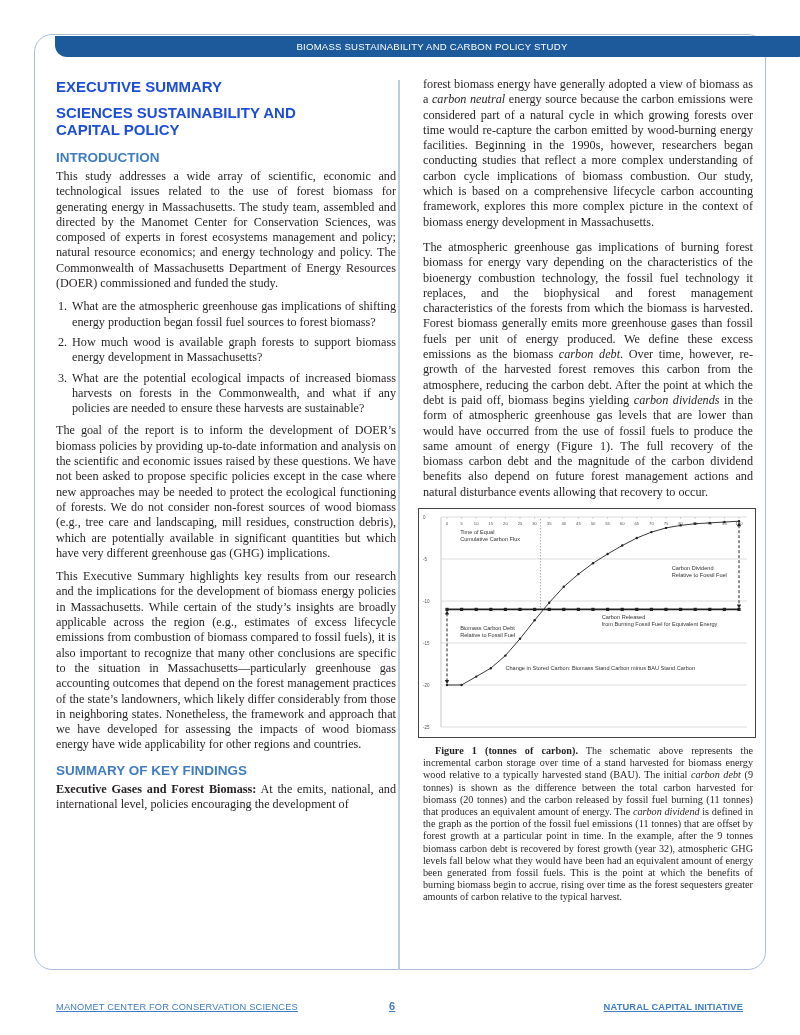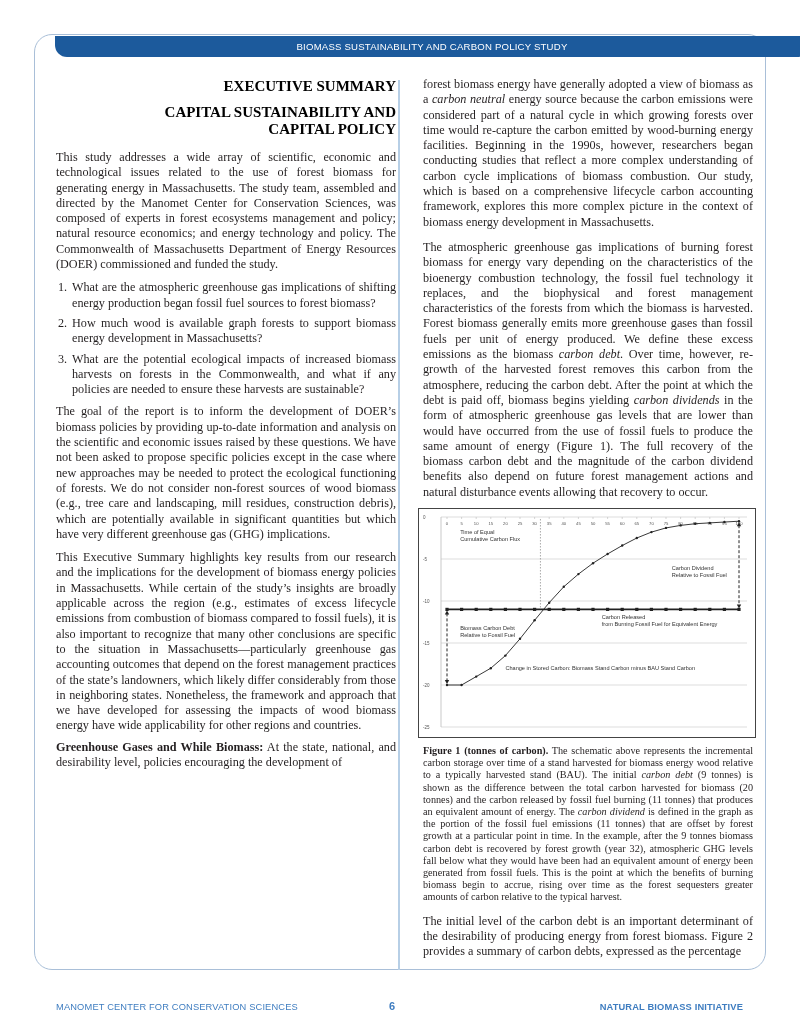--- a/index.html
+++ b/index.html
@@ -18,22 +18,22 @@
   }
 
   .col-left { position: absolute; left: 56px; top: 76px; width: 340px; }
   .col-right { position: absolute; left: 423px; top: 77px; width: 330px; }
   .divider {
     position: absolute; left: 398px; top: 80px; width: 2px; height: 890px;
     background: #b7cfe6;
   }
 
   .h-exec, .h-title {
-    font-family: Liberation Serif, serif; font-weight: bold;
-    color: #000000; text-align: right;
+    font-family: Liberation Sans, sans-serif; font-weight: bold;
+    color: #1d4ed8; text-align: left;
   }
   .h-exec { font-size: 15px; margin-bottom: 9px; margin-top: 2px; }
   .h-title { font-size: 15px; line-height: 17px; margin-bottom: 12px; }
   .h-section {
     font-family: "Liberation Sans", "DejaVu Sans", sans-serif; font-weight: bold;
     color: #3f7dc0; font-size: 13.5px; margin-bottom: 4px;
   }
 
   p.body, .q-item .q-text {
     font-size: 12.2px; line-height: 15.3px; text-align: justify;
@@ -47,61 +47,63 @@
   .summary-head { margin-top: 10px; }
   .lead-bold { font-weight: bold; }
 
   .chart-box {
     position: relative; width: 338px; height: 230px; margin-top: 8px;
     border: 1.5px solid #444; background: #fff; margin-left: -5px;
   }
   .chart-box svg { position: absolute; left: 0; top: 0; }
 
   .caption { font-size: 10.2px; line-height: 12.2px; text-align: justify; margin-top: 7px; margin-bottom: 10px; }
-  .caption .lead-bold { font-weight: bold; }
+  .caption .lead-bold { font-weight: bold; margin-left: 12px; }
 
   .footer {
     position: absolute; top: 1002px; font-family: "Liberation Sans", "DejaVu Sans", sans-serif;
-    font-size: 9.3px; color: #3f7dc0; letter-spacing: 0.15px;
+    font-size: 9.3px; color: #3f7dc0; letter-spacing: 0.15px; text-decoration: underline;
   }
   .footer-left { left: 56px; }
   .footer-page { left: 389px; font-weight: bold; font-size: 11px; top: 1000px; }
   .footer-right { right: 57px; font-weight: bold; }
 </style>
 </head>
 <body>
 
 <div class="frame"></div>
 <div class="header-bar">BIOMASS SUSTAINABILITY AND CARBON POLICY STUDY</div>
 <div class="divider"></div>
 
 <div class="col-left">
   <div class="h-exec">EXECUTIVE SUMMARY</div>
   <div class="h-title">
-    <div>CAPITAL SUSTAINABILITY AND</div>
+    <div>SCIENCES SUSTAINABILITY AND</div>
     <div>CAPITAL POLICY</div>
   </div>
+  <div class="h-section">INTRODUCTION</div>
   <p class="body">This study addresses a wide array of scientific, economic and technological issues related to the use of forest biomass for generating energy in Massachusetts. The study team, assembled and directed by the Manomet Center for Conservation Sciences, was composed of experts in forest ecosystems management and policy; natural resource economics; and energy technology and policy. The Commonwealth of Massachusetts Department of Energy Resources (DOER) commissioned and funded the study.</p>
   <div class="questions">
     <div class="q-item">
       <span class="q-num">1.</span>
       <span class="q-text">What are the atmospheric greenhouse gas implications of shifting energy production began fossil fuel sources to forest biomass?</span>
     </div>
     <div class="q-item">
       <span class="q-num">2.</span>
       <span class="q-text">How much wood is available graph forests to support biomass energy development in Massachusetts?</span>
     </div>
     <div class="q-item">
       <span class="q-num">3.</span>
       <span class="q-text">What are the potential ecological impacts of increased biomass harvests on forests in the Commonwealth, and what if any policies are needed to ensure these harvests are sustainable?</span>
     </div>
   </div>
   <p class="body">The goal of the report is to inform the development of DOER’s biomass policies by providing up-to-date information and analysis on the scientific and economic issues raised by these questions. We have not been asked to propose specific policies except in the case where new approaches may be needed to protect the ecological functioning of forests. We do not consider non-forest sources of wood biomass (e.g., tree care and landscaping, mill residues, construction debris), which are potentially available in significant quantities but which have very different greenhouse gas (GHG) implications.</p>
   <p class="body" style="margin-bottom:6px;">This Executive Summary highlights key results from our research and the implications for the development of biomass energy policies in Massachusetts. While certain of the study’s insights are broadly applicable across the region (e.g., estimates of excess lifecycle emissions from combustion of biomass compared to fossil fuels), it is also important to recognize that many other conclusions are specific to the situation in Massachusetts—particularly greenhouse gas accounting outcomes that depend on the forest management practices of the state’s landowners, which likely differ considerably from those in neighboring states. Nonetheless, the framework and approach that we have developed for assessing the impacts of wood biomass energy have wide applicability for other regions and countries.</p>
-  <p class="body"><span class="lead-bold">Greenhouse Gases and While Biomass:</span><span> At the state, national, and desirability level, policies encouraging the development of</span></p>
+  <div class="h-section summary-head">SUMMARY OF KEY FINDINGS</div>
+  <p class="body"><span class="lead-bold">Executive Gases and Forest Biomass:</span><span> At the emits, national, and international level, policies encouraging the development of</span></p>
 </div>
 
 <div class="col-right">
   <p class="body"><span>forest biomass energy have generally adopted a view of biomass as a </span><em>carbon neutral</em><span> energy source because the carbon emissions were considered part of a natural cycle in which growing forests over time would re-capture the carbon emitted by wood-burning energy facilities. Beginning in the 1990s, however, researchers began conducting studies that reflect a more complex understanding of carbon cycle implications of biomass combustion. Our study, which is based on a comprehensive lifecycle carbon accounting framework, explores this more complex picture in the context of biomass energy development in Massachusetts.</span></p>
   <p class="body" style="margin-top:10px;"><span>The atmospheric greenhouse gas implications of burning forest biomass for energy vary depending on the characteristics of the bioenergy combustion technology, the fossil fuel technology it replaces, and the biophysical and forest management characteristics of the forests from which the biomass is harvested. Forest biomass generally emits more greenhouse gases than fossil fuels per unit of energy produced. We define these excess emissions as the biomass </span><em>carbon debt</em><span>. Over time, however, re-growth of the harvested forest removes this carbon from the atmosphere, reducing the carbon debt. After the point at which the debt is paid off, biomass begins yielding </span><em>carbon dividends</em><span> in the form of atmospheric greenhouse gas levels that are lower than would have occurred from the use of fossil fuels to produce the same amount of energy (Figure 1). The full recovery of the biomass carbon debt and the magnitude of the carbon dividend benefits also depend on future forest management actions and natural disturbance events allowing that recovery to occur.</span></p>
 
   <div class="chart-box">
     <svg id="chart-svg" width="335" height="227">
         <line x1="22" x2="328" y1="8" y2="8" stroke="#d4d4d4" stroke-width="0.8"></line>
         <text x="4" y="10" font-size="4.5" fill="#555" font-family="&quot;Liberation Sans&quot;, &quot;DejaVu Sans&quot;, sans-serif">0</text>
@@ -216,18 +218,17 @@
         <text x="182.76000000000002" y="110.48" font-size="5.6" fill="#333" font-family="&quot;Liberation Sans&quot;, &quot;DejaVu Sans&quot;, sans-serif">Carbon Released</text>
         <text x="182.76000000000002" y="117.48" font-size="5.6" fill="#333" font-family="&quot;Liberation Sans&quot;, &quot;DejaVu Sans&quot;, sans-serif">from Burning  Fossil Fuel for Equivalent Energy</text>
         <text x="41.14" y="121.4" font-size="5.6" fill="#333" font-family="&quot;Liberation Sans&quot;, &quot;DejaVu Sans&quot;, sans-serif">Biomass Carbon Debt</text>
         <text x="41.14" y="128.4" font-size="5.6" fill="#333" font-family="&quot;Liberation Sans&quot;, &quot;DejaVu Sans&quot;, sans-serif">Relative to Fossil Fuel</text>
         <text x="86.4" y="160.88" font-size="5.6" fill="#333" font-family="&quot;Liberation Sans&quot;, &quot;DejaVu Sans&quot;, sans-serif">Change in Stored Carbon: Biomass Stand Carbon minus BAU Stand Carbon</text>
       </svg>
   </div>
 
   <p class="caption"><span class="lead-bold">Figure 1 (tonnes of carbon).</span><span> The schematic above represents the incremental carbon storage over time of a stand harvested for biomass energy wood relative to a typically harvested stand (BAU). The initial </span><em>carbon debt</em><span> (9 tonnes) is shown as the difference between the total carbon harvested for biomass (20 tonnes) and the carbon released by fossil fuel burning (11 tonnes) that produces an equivalent amount of energy. The </span><em>carbon dividend</em><span> is defined in the graph as the portion of the fossil fuel emissions (11 tonnes) that are offset by forest growth at a particular point in time. In the example, after the 9 tonnes biomass carbon debt is recovered by forest growth (year 32), atmospheric GHG levels fall below what they would have been had an equivalent amount of energy been generated from fossil fuels. This is the point at which the benefits of burning biomass begin to accrue, rising over time as the forest sequesters greater amounts of carbon relative to the typical harvest.</span></p>
 
-  <p class="body">The initial level of the carbon debt is an important determinant of the desirability of producing energy from forest biomass. Figure 2 provides a summary of carbon debts, expressed as the percentage</p>
 </div>
 
 <div class="footer footer-left">MANOMET CENTER FOR CONSERVATION SCIENCES</div>
 <div class="footer footer-page">6</div>
-<div class="footer footer-right">NATURAL BIOMASS INITIATIVE</div>
+<div class="footer footer-right">NATURAL CAPITAL INITIATIVE</div>
 
 </body></html>

